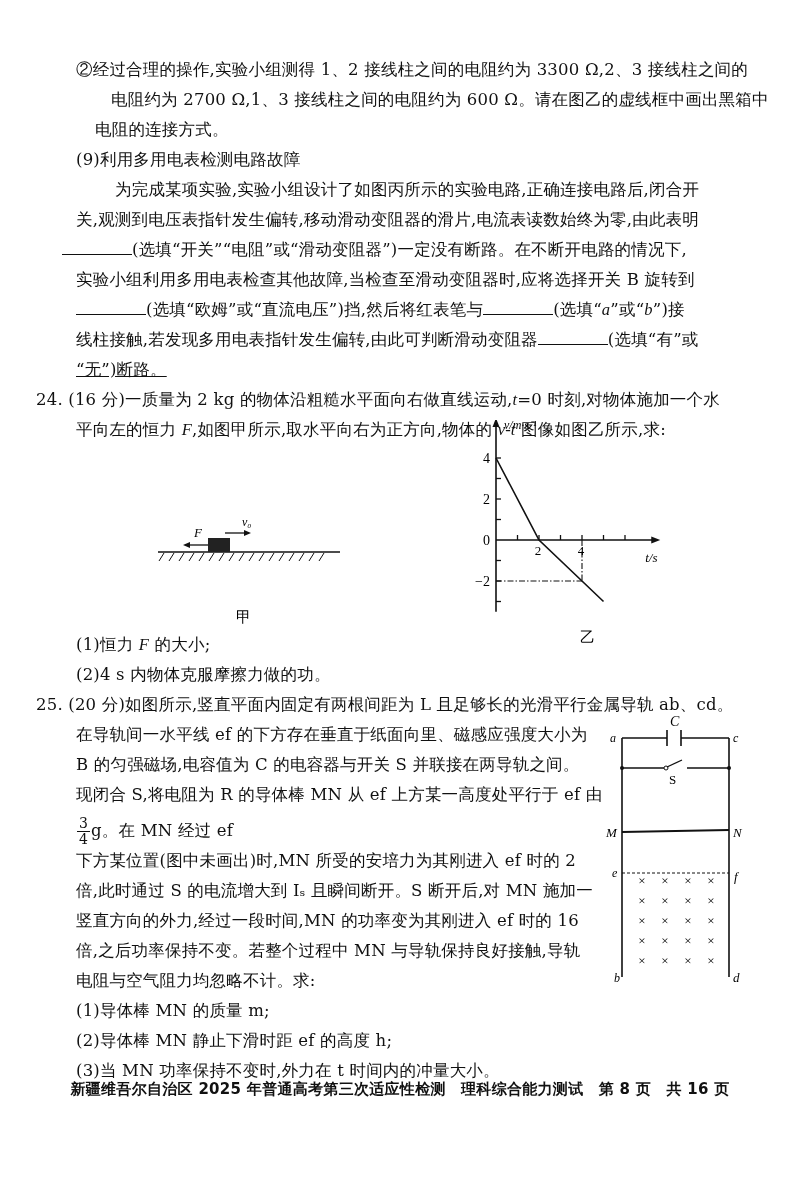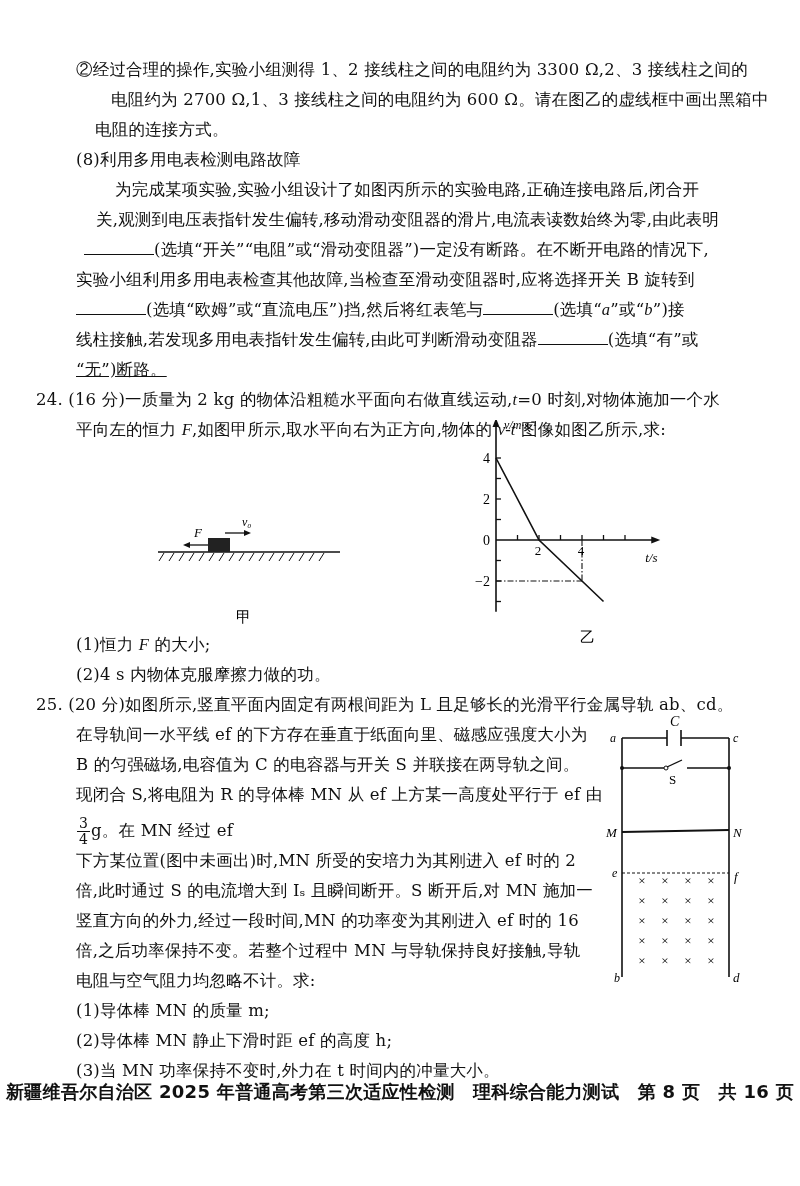--- a/index.html
+++ b/index.html
@@ -4,33 +4,33 @@
 <style>
   html, body { margin:0; padding:0; background:#ffffff; }
   body { width:800px; height:1186px; position:relative; overflow:hidden;
          font-family:"DejaVu Serif", "Liberation Serif", serif; color:#111; }
   .line { position:absolute; font-size:16.5px; line-height:22px; white-space:nowrap; letter-spacing:0.2px; }
   .it { font-style:italic; font-family:"Liberation Serif", serif; }
   .blank { display:inline-block; width:70px; border-bottom:1px solid #111; height:14px; vertical-align:baseline; }
   .frac { display:inline-block; vertical-align:middle; text-align:center; font-size:14px; line-height:15px; margin:0 1px; }
   .frac span { display:block; }
   .frac .num { border-bottom:1px solid #111; padding:0 2px; }
-  .footer { position:absolute; left:0; width:800px; top:1080px; text-align:center; font-size:18px; font-weight:bold; font-family:"DejaVu Sans", sans-serif; letter-spacing:0.3px; }
+  .footer { position:absolute; left:0; width:800px; top:1080px; text-align:center; font-size:15px; font-weight:bold; font-family:"DejaVu Sans", sans-serif; letter-spacing:0.3px; }
   svg text { font-family:"Liberation Serif", serif; }
 </style>
 </head>
 <body>
 
 <div class="line" style="left:76px;top:59px;">②经过合理的操作,实验小组测得 1、2 接线柱之间的电阻约为 3300 Ω,2、3 接线柱之间的</div>
 <div class="line" style="left:111px;top:89px;">电阻约为 2700 Ω,1、3 接线柱之间的电阻约为 600 Ω。请在图乙的虚线框中画出黑箱中</div>
 <div class="line" style="left:95px;top:119px;">电阻的连接方式。</div>
-<div class="line" style="left:76px;top:149px;">(8)利用多用电表检测电路故障</div>
+<div class="line" style="left:76px;top:149px;">(9)利用多用电表检测电路故障</div>
 <div class="line" style="left:115px;top:179px;">为完成某项实验,实验小组设计了如图丙所示的实验电路,正确连接电路后,闭合开</div>
-<div class="line" style="left:76px;top:209px;margin-left:20px;">关,观测到电压表指针发生偏转,移动滑动变阻器的滑片,电流表读数始终为零,由此表明</div>
-<div class="line" style="left:84px;top:239px;">
+<div class="line" style="left:76px;top:209px;">关,观测到电压表指针发生偏转,移动滑动变阻器的滑片,电流表读数始终为零,由此表明</div>
+<div class="line" style="left:62px;top:239px;">
   <span class="blank"></span><span>(选填“开关”“电阻”或“滑动变阻器”)一定没有断路。在不断开电路的情况下,</span>
 </div>
 <div class="line" style="left:76px;top:269px;">实验小组利用多用电表检查其他故障,当检查至滑动变阻器时,应将选择开关 B 旋转到</div>
 <div class="line" style="left:76px;top:299px;">
   <span class="blank"></span><span>(选填“欧姆”或“直流电压”)挡,然后将红表笔与</span><span class="blank"></span><span>(选填“</span><span class="it">a</span><span>”或“</span><span class="it">b</span><span>”)接</span>
 </div>
 <div class="line" style="left:76px;top:329px;">
   <span>线柱接触,若发现多用电表指针发生偏转,由此可判断滑动变阻器</span><span class="blank"></span><span>(选填“有”或</span>
 </div>
 <div class="line" style="left:76px;top:359px;text-decoration:underline;">“无”)断路。</div>

